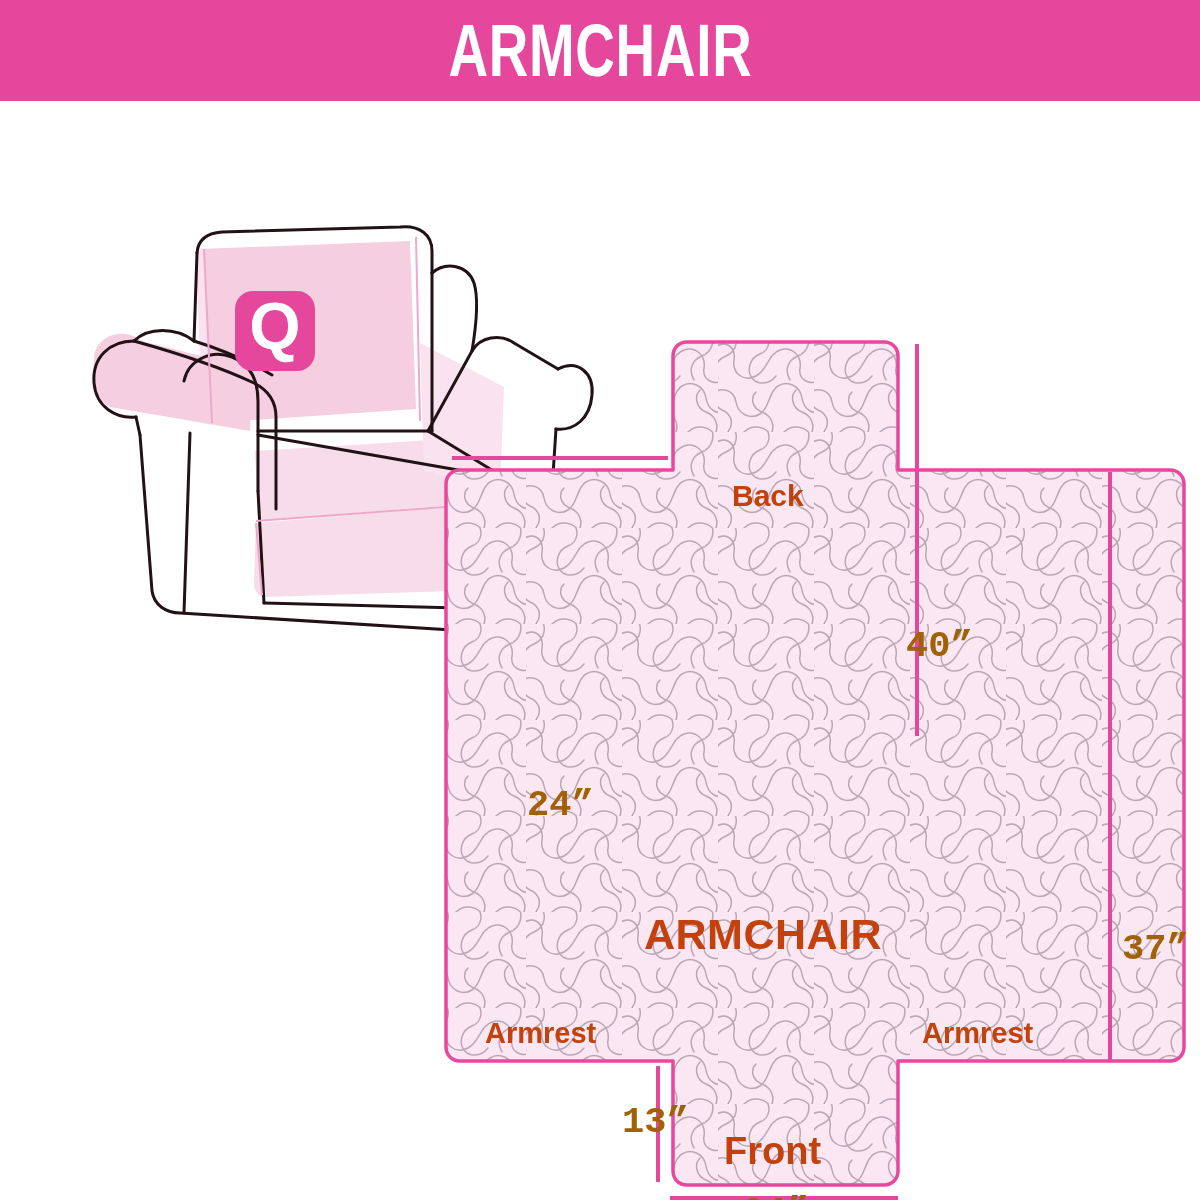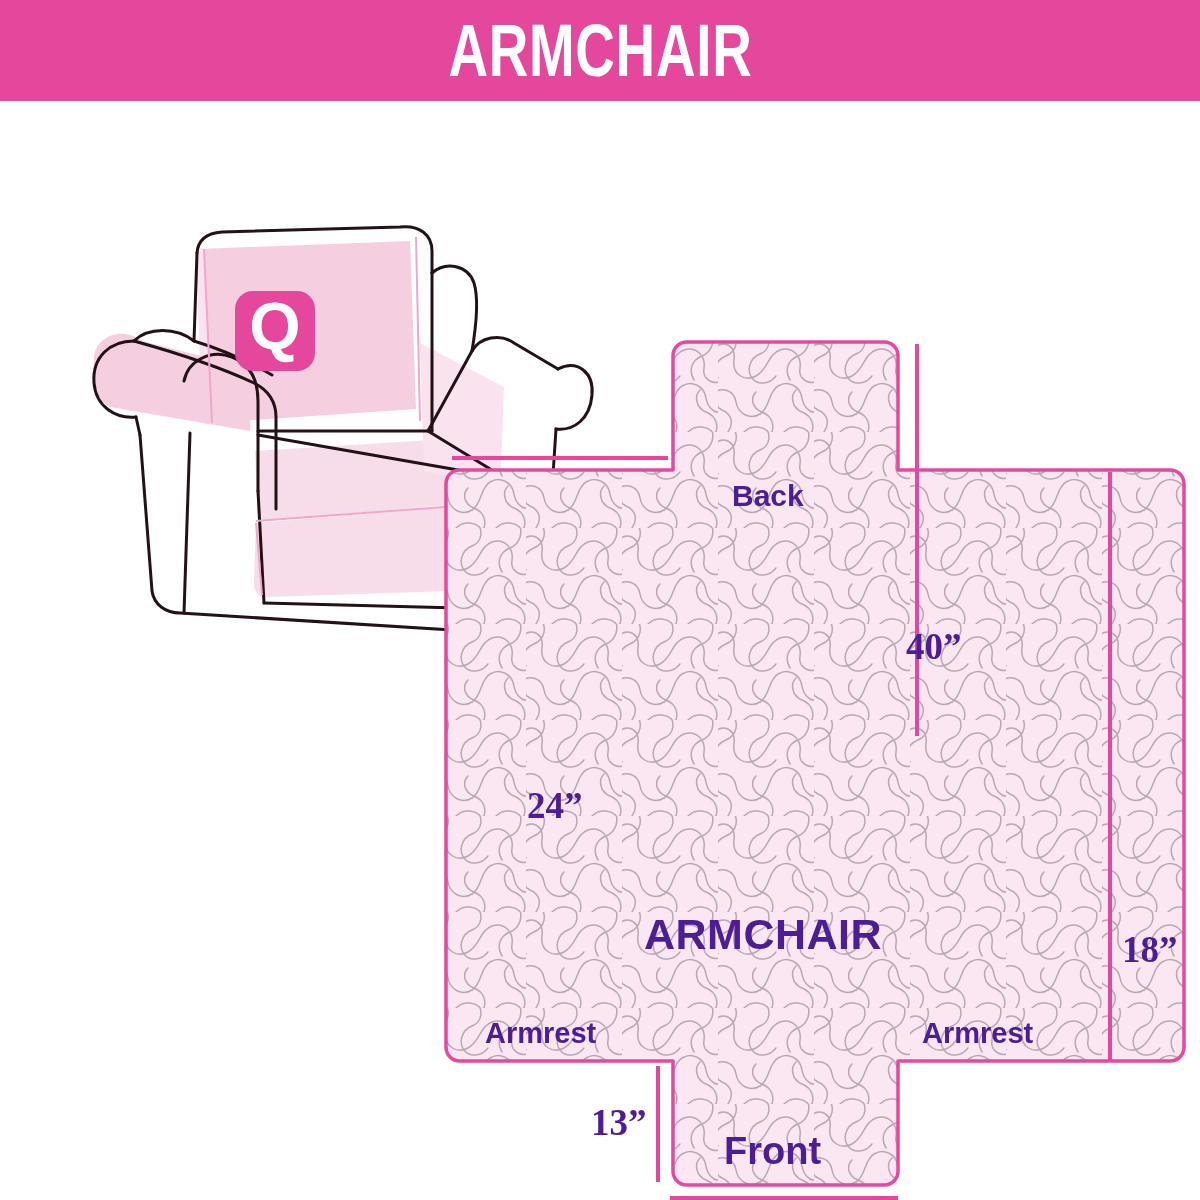--- a/index.html
+++ b/index.html
@@ -69,46 +69,46 @@
     position: absolute;
     left: 430px;
     top: 235px;
     width: 770px;
     height: 860px;
   }
 
   
   .diag-label {
     position: absolute;
-    color: #4c1d95;
+    color: #c2410c;
     font-weight: 700;
     font-family: "Liberation Sans", sans-serif;
     white-space: nowrap;
     line-height: 1;
   }
   #label-back       { left: 732px; top: 380px; font-size: 30px; }
   #label-armchair   { left: 644px; top: 812px; font-size: 43px; letter-spacing: 0.5px;}
   #label-front      { left: 724px; top: 1031px; font-size: 38px; }
   #label-armrest-left  { left: 485px; top: 918px; font-size: 29px; }
   #label-armrest-right { left: 922px; top: 918px; font-size: 29px; }
 
   .dim-label {
     position: absolute;
-    color: #4c1d95;
+    color: #a16207;
     font-weight: 700;
-    font-family: Liberation Serif, serif;
+    font-family: Liberation Mono, monospace;
     white-space: nowrap;
     line-height: 1;
     font-size: 37px;
   }
   #dim-40  { left: 906px; top: 527px; }
   #dim-23  { left: 1122px; top: 830px; }
   #dim-24-top { left: 527px; top: 686px; }
   #dim-24-bottom { left: 742px; top: 1093px; }
-  #dim-13  { left: 591px; top: 1003px; }
+  #dim-13  { left: 622px; top: 1003px; }
 </style>
 </head>
 <body>
 
 <div id="header-banner">
   <div id="header-title">ARMCHAIR</div>
 </div>
 
 <div id="main-canvas">
 
@@ -259,19 +259,19 @@
   <div class="diag-label" id="label-armrest-left">Armrest</div>
 
   <div class="diag-label" id="label-armrest-right">Armrest</div>
 
   <div class="diag-label" id="label-front">Front</div>
 
   <div class="dim-label" id="dim-40">40”</div>
 
   <div class="dim-label" id="dim-24-top">24”</div>
 
-  <div class="dim-label" id="dim-23">18”</div>
+  <div class="dim-label" id="dim-23">37”</div>
 
   <div class="dim-label" id="dim-13">13”</div>
 
   <div class="dim-label" id="dim-24-bottom">24”</div>
 
 </div>
 
 </body></html>

